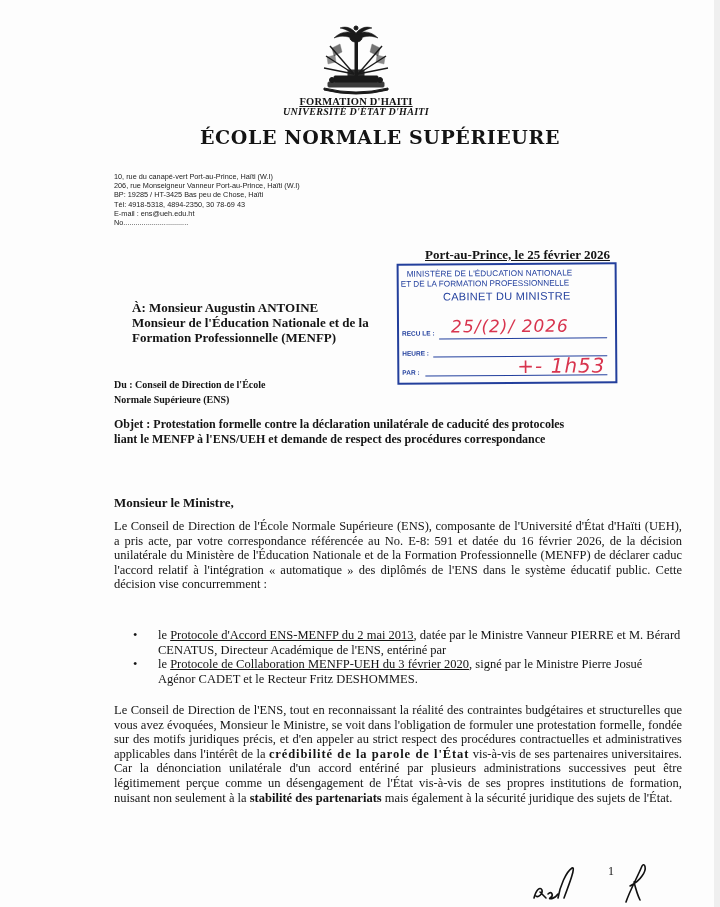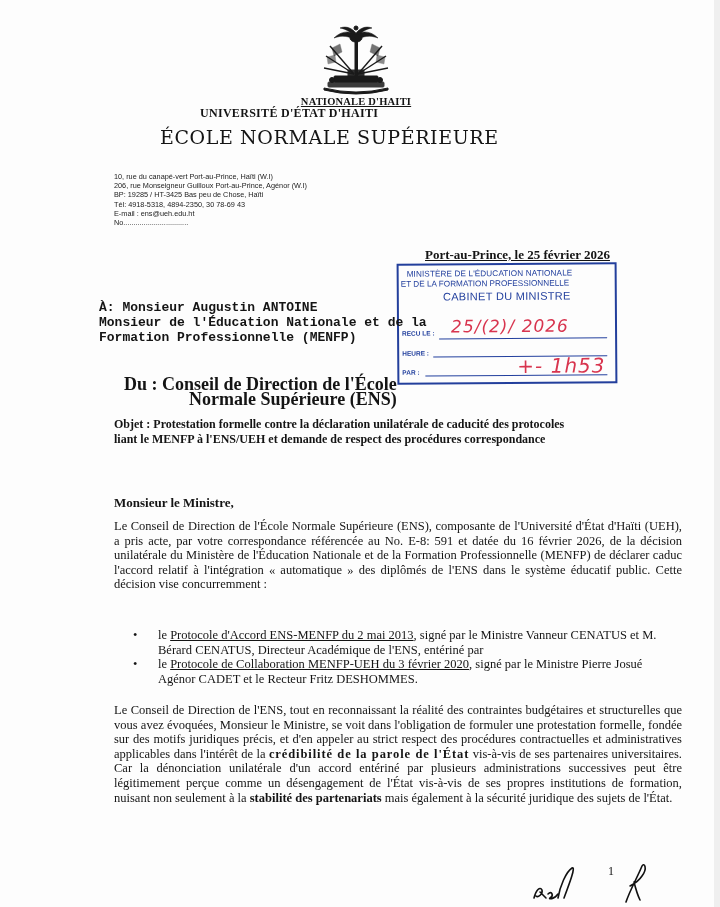--- a/index.html
+++ b/index.html
@@ -8,40 +8,40 @@
     background: #fdfdfd;
     font-family: "Liberation Serif", "DejaVu Serif", serif;
     color: #141414;
   }
   .right-edge { position: absolute; top: 0; right: 0; width: 6px; height: 907px; background: #efefef; }
   .abs { position: absolute; }
 
   
   .crest { left: 318px; top: 24px; width: 76px; height: 76px; }
   .republique { left: 256px; top: 96px; width: 200px; text-align: center; font-weight: bold; font-size: 10.5px; text-decoration: underline; letter-spacing: 0.2px; }
-  .universite { left: 200px; top: 106px; width: 312px; font-weight: bold; font-size: 12px; letter-spacing: 0.3px; }
-  .ecole { left: 160px; top: 126px; width: 400px; text-align: left; font-size: 19px; letter-spacing: 0.6px; font-family: "DejaVu Serif", serif; font-weight: normal; }
+  .universite { left: 200px; top: 106px; width: 312px; text-align: center; font-weight: bold; font-size: 10px; letter-spacing: 0.3px; font-style: italic; }
+  .ecole { left: 160px; top: 126px; width: 400px; text-align: right; font-size: 19px; letter-spacing: 0.6px; font-family: "DejaVu Serif", serif; font-weight: bold; }
 
   .address { left: 114px; top: 172px; font-family: "Liberation Sans", sans-serif; font-size: 7.3px; line-height: 9.2px; color: #222; }
   .address div { white-space: nowrap; }
 
   .date { left: 425px; top: 247px; font-weight: bold; font-size: 13px; text-decoration: underline; white-space: nowrap; }
 
   
   .stamp { left: 397px; top: 263px; width: 216px; height: 117px; border: 2px solid #233f9c; transform: rotate(-0.4deg); font-family: "Liberation Sans", sans-serif; color: #23409e; }
   .stamp .l1 { position: absolute; left: 8px; top: 4px; font-size: 8.2px; white-space: nowrap; letter-spacing: 0.1px; }
   .stamp .l2 { position: absolute; left: 2px; top: 14px; font-size: 8.2px; white-space: nowrap; }
   .stamp .l3 { position: absolute; left: 0; width: 216px; top: 25px; text-align: center; font-size: 11px; letter-spacing: 0.3px; }
   .stamp .lab { position: absolute; left: 3px; font-size: 6.5px; font-weight: bold; white-space: nowrap; }
   .stamp .line { position: absolute; height: 1px; background: #23409e; }
   .stamp .hand { position: absolute; color: #d8354f; font-family: "DejaVu Sans", sans-serif; font-size: 15px; font-style: italic; white-space: nowrap; letter-spacing: 1px; text-align: right; }
 
   
-  .recipient { left: 99px; top: 300px; font-weight: bold; font-size: 13px; line-height: 15px; font-family: Liberation Mono, monospace; }
-  .from { left: 124px; top: 377px; font-weight: bold; font-size: 18px; line-height: 15px; text-align: right; }
+  .recipient { left: 132px; top: 300px; font-weight: bold; font-size: 13px; line-height: 15px; }
+  .from { left: 114px; top: 377px; font-weight: bold; font-size: 10px; line-height: 15px; }
   .objet { left: 114px; top: 417px; width: 600px; font-weight: bold; font-size: 12px; line-height: 15px; }
 
   .salutation { left: 114px; top: 495px; font-weight: bold; font-size: 13px; }
 
   .para { left: 114px; width: 568px; font-size: 12.5px; line-height: 14.6px; text-align: justify; }
   .p1 { top: 519px; }
   .bullets { left: 130px; top: 628px; width: 552px; font-size: 12.5px; line-height: 14.6px; margin: 0; padding: 0; list-style: none; }
   .bullets li { position: relative; padding-left: 28px; }
   .bullets li .dot { position: absolute; left: 3px; top: 0; }
   .u { text-decoration: underline; }
@@ -83,27 +83,27 @@
     </g>
 
     <rect x="16" y="52" width="44" height="6" rx="1"></rect>
     <rect x="10" y="58" width="56" height="5" rx="1" opacity="0.85"></rect>
     <circle cx="14" cy="56" r="2.5"></circle>
     <circle cx="62" cy="56" r="2.5"></circle>
     <rect x="30" y="46" width="16" height="7" opacity="0.9"></rect>
     <path d="M6 64 Q38 72 70 64 L70 66 Q38 74 6 66 Z"></path>
   </g>
 </svg>
-<div class="abs republique">NATIONALE D'HAITI</div>
+<div class="abs republique">FORMATION D'HAITI</div>
 <div class="abs universite">UNIVERSITÉ D'ÉTAT D'HAITI</div>
 <div class="abs ecole">ÉCOLE NORMALE SUPÉRIEURE</div>
 
 <div class="abs address">
   <div>10, rue du canapé-vert Port-au-Prince, Haïti (W.I)</div>
-  <div>206, rue Monseigneur Guilloux Port-au-Prince, Agénor (W.I)</div>
+  <div>206, rue Monseigneur Vanneur Port-au-Prince, Haïti (W.I)</div>
   <div>BP: 19285 / HT-3425 Bas peu de Chose, Haïti</div>
   <div>Tél: 4918-5318,  4894-2350, 30 78-69  43</div>
   <div>E-mail : ens@ueh.edu.ht</div>
   <div>No................................</div>
 </div>
 
 <div class="abs date">Port-au-Prince, le 25 février 2026</div>
 
 <div class="abs stamp">
   <div class="l1">MINISTÈRE DE L'ÉDUCATION NATIONALE</div>
@@ -139,21 +139,21 @@
   <div>liant le MENFP à l'ENS/UEH et demande de respect des procédures correspondance</div>
 </div>
 
 <div class="abs salutation">Monsieur le Ministre,</div>
 
 <div class="abs para p1">Le Conseil de Direction de l'École Normale Supérieure (ENS), composante de l'Université d'État d'Haïti (UEH), a pris acte, par votre correspondance référencée au No. E-8: 591 et datée du 16 février 2026, de la décision unilatérale du Ministère de l'Éducation Nationale et de la Formation Professionnelle (MENFP) de déclarer caduc l'accord relatif à l'intégration « automatique » des diplômés de l'ENS dans le système éducatif public. Cette décision vise concurremment :</div>
 
 <ul class="abs bullets">
   <li>
     <span class="dot">•</span>
-    <span>le </span><span class="u">Protocole d'Accord ENS-MENFP du 2 mai 2013</span><span>, signé par le Ministre Vanneur CENATUS et M. Bérard CENATUS, Directeur Académique de l'ENS, entériné par</span>
+    <span>le </span><span class="u">Protocole d'Accord ENS-MENFP du 2 mai 2013</span><span>, datée par le Ministre Vanneur PIERRE et M. Bérard CENATUS, Directeur Académique de l'ENS, entériné par</span>
   </li>
   <li>
     <span class="dot">•</span>
     <span>le </span><span class="u">Protocole de Collaboration MENFP-UEH du 3 février 2020</span><span>, signé par le Ministre Pierre Josué Agénor CADET et le Recteur Fritz DESHOMMES.</span>
   </li>
 </ul>
 
 <div class="abs para p2"><span>Le Conseil de Direction de l'ENS, tout en reconnaissant la réalité des contraintes budgétaires et structurelles que vous avez évoquées, Monsieur le Ministre, se voit dans l'obligation de formuler une protestation formelle, fondée sur des motifs juridiques précis, et d'en appeler au strict respect des procédures contractuelles et administratives applicables dans l'intérêt de la </span><b>crédibilité de la parole de l'État</b><span> vis-à-vis de ses partenaires universitaires. Car la dénonciation unilatérale d'un accord entériné par plusieurs administrations successives peut être légitimement perçue comme un désengagement de l'État vis-à-vis de ses propres institutions de formation, nuisant non seulement à la </span><b style="letter-spacing:0">stabilité des partenariats</b><span> mais également à la sécurité juridique des sujets de l'État.</span></div>
 
 <div class="abs pagenum">1</div>

